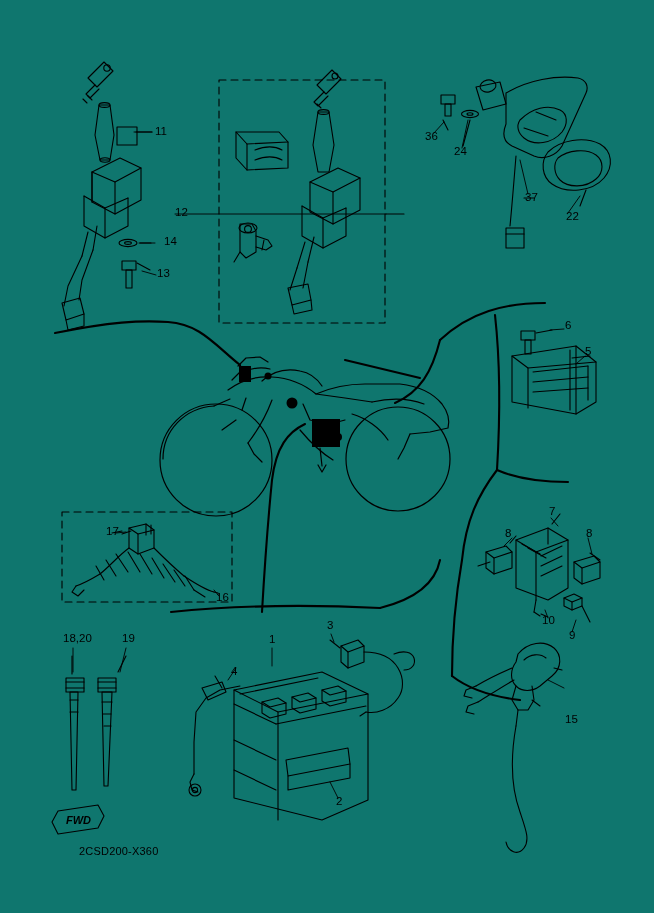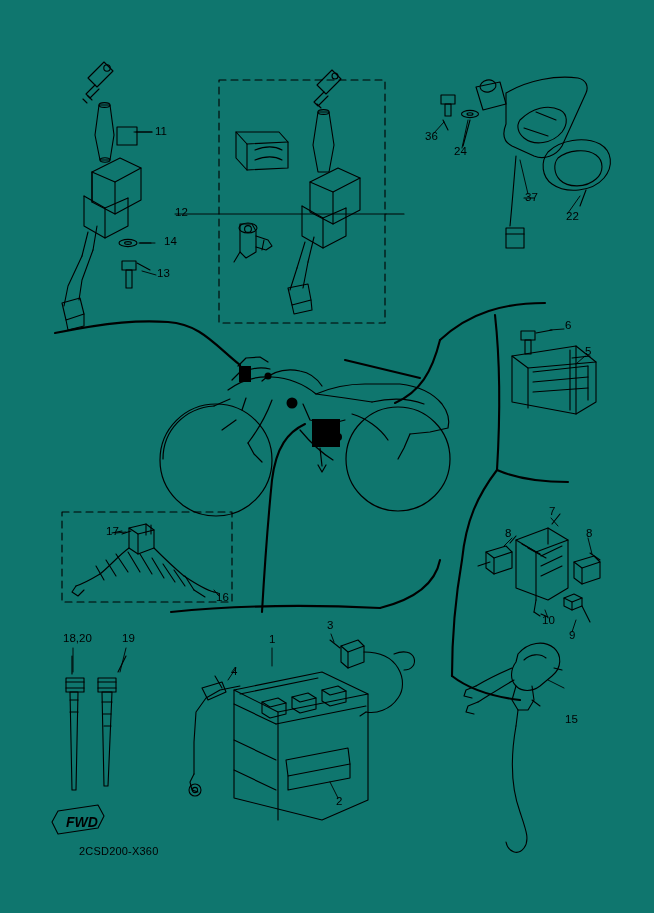--- a/index.html
+++ b/index.html
@@ -37,21 +37,21 @@
     font-family: "Liberation Sans", sans-serif;
     font-size: 11px;
     color: #000000;
     white-space: nowrap;
     letter-spacing: 0.2px;
     margin-left: 29px;
   }
   .fwd-text {
     position: absolute;
     font-family: "Liberation Sans", sans-serif;
-    font-size: 14px;
+    font-size: 11px;
     font-weight: bold;
     font-style: italic;
     color: #000000;
     text-align: center;
   }
 </style>
 </head>
 <body>
 
 <div id="page">

